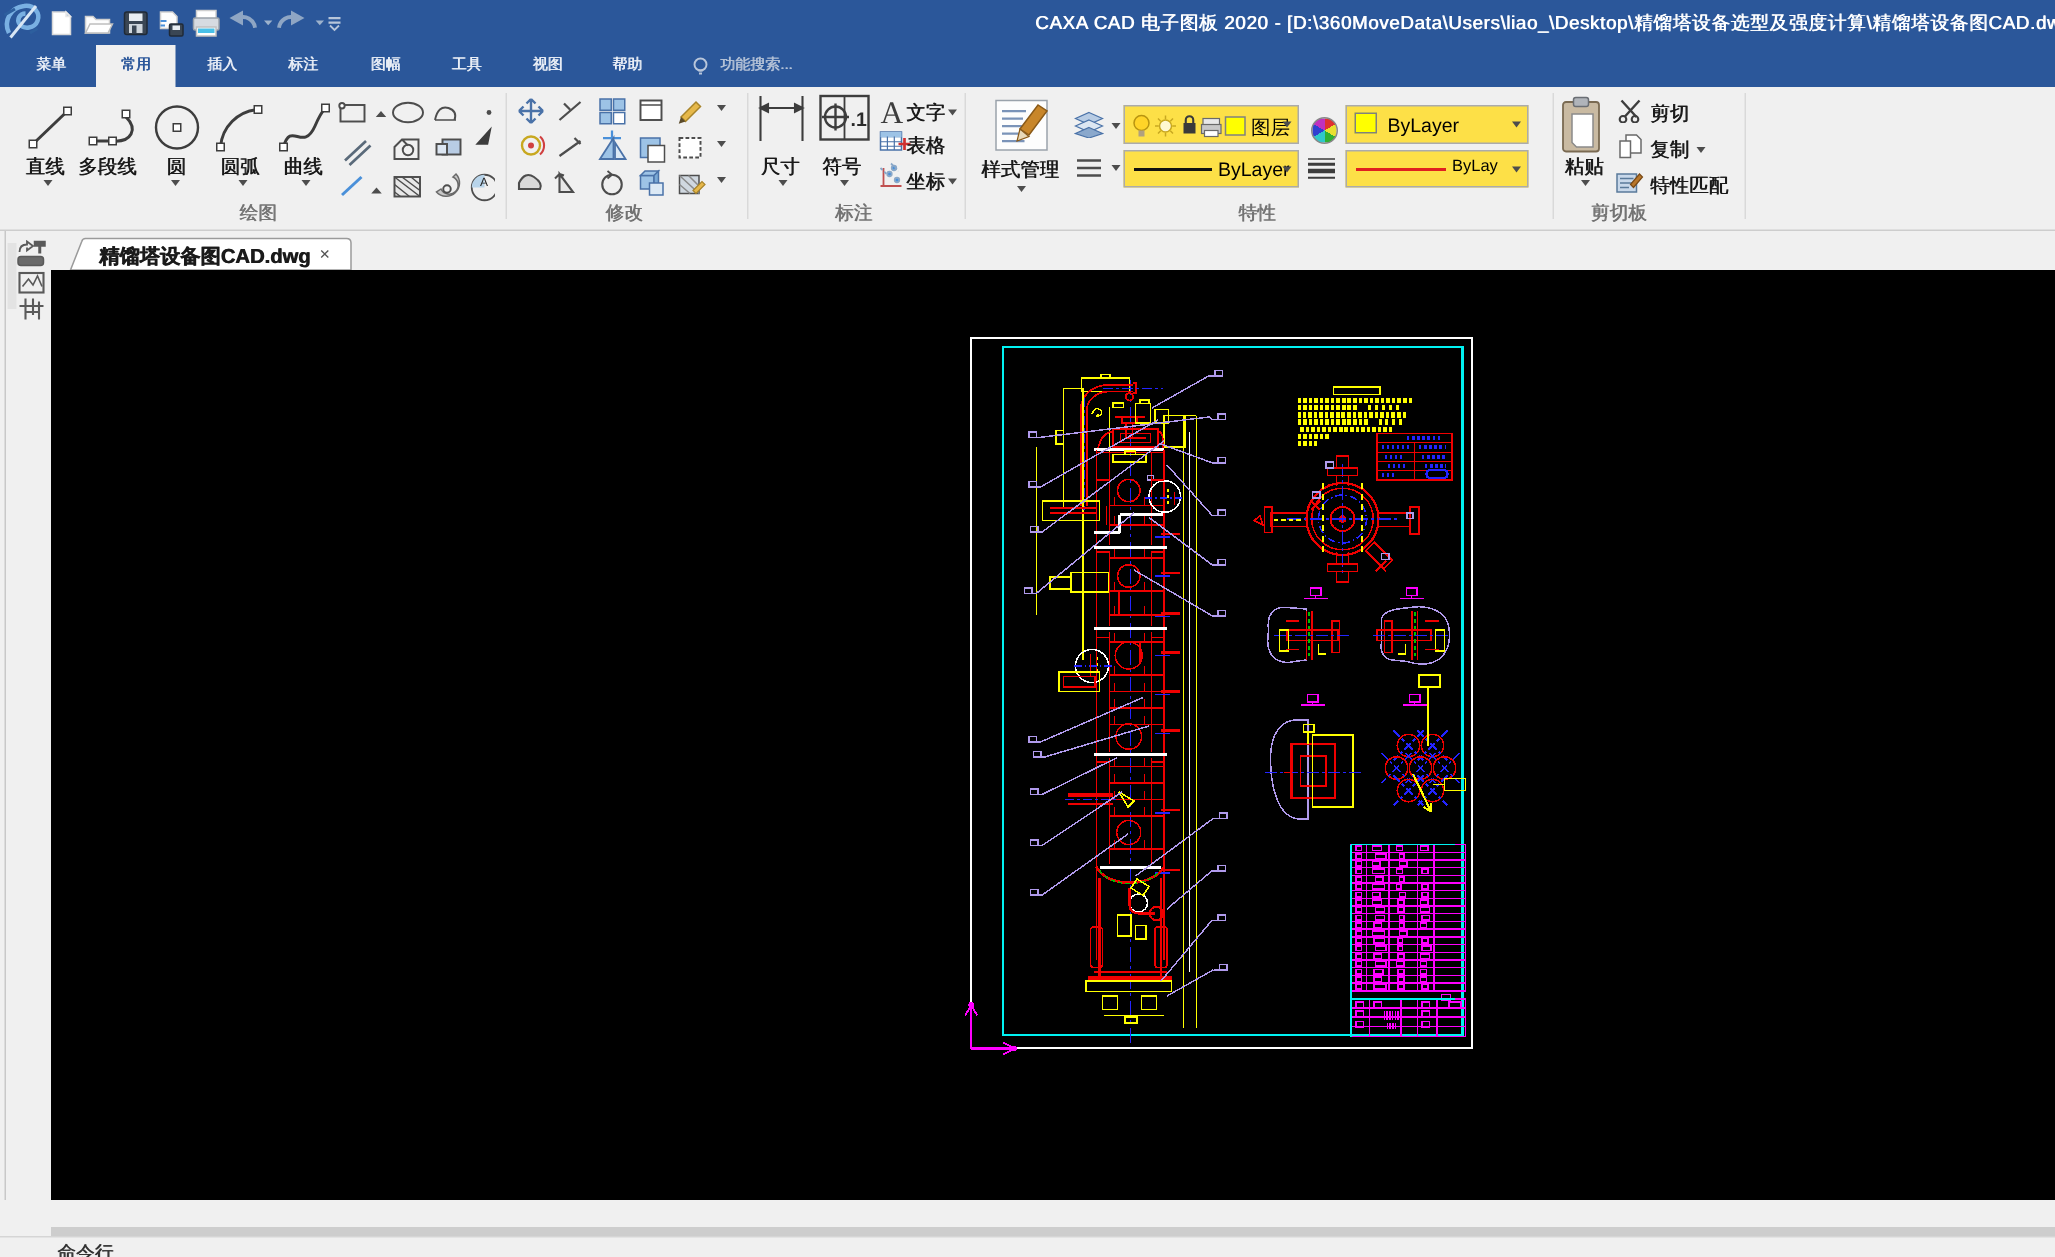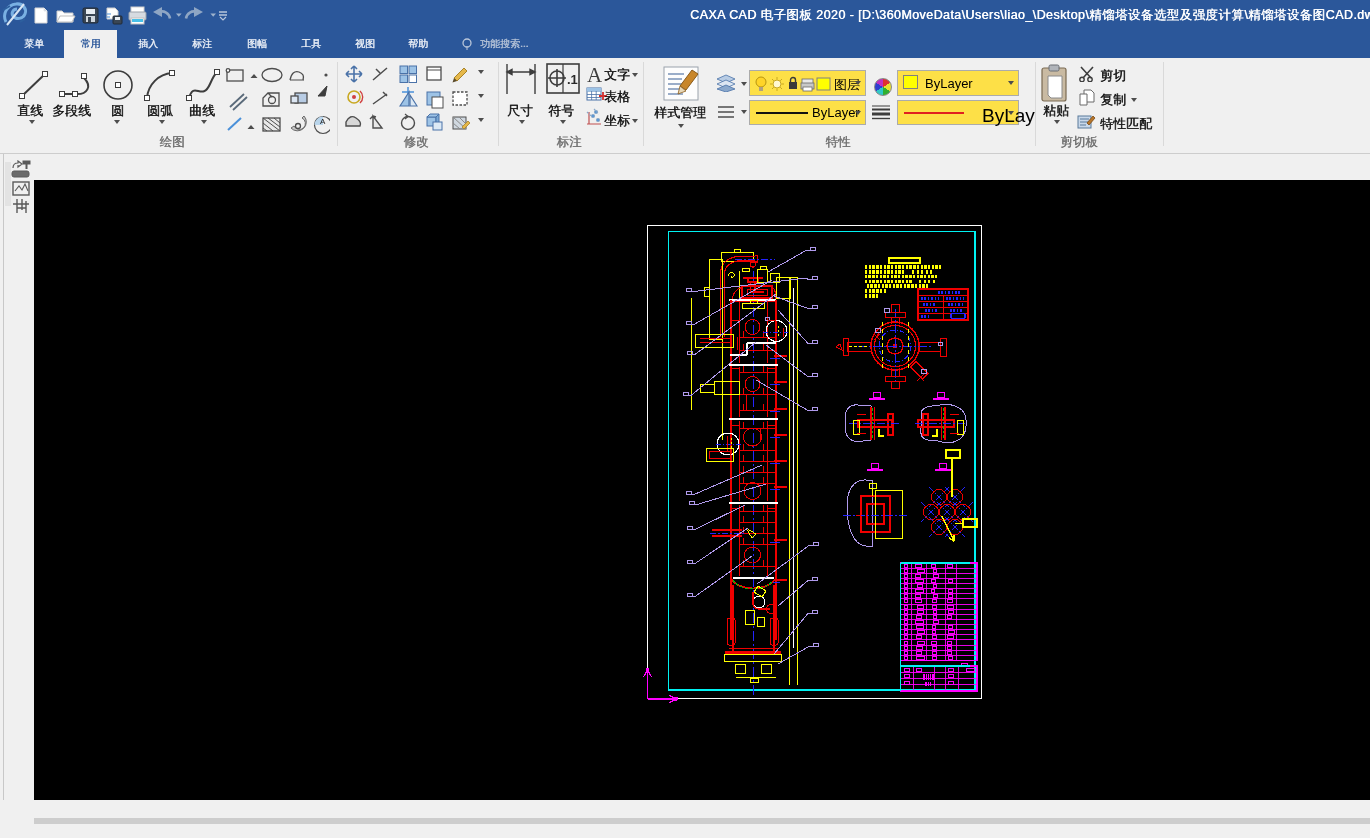--- a/index.html
+++ b/index.html
@@ -315,21 +315,21 @@
       <div class="arr"></div>
     </div>
     <svg class="abs" style="left:871px;top:46px" width="20" height="16" viewBox="0 0 20 16">
       <path d="M1,2 h18" stroke="#3d3d3d" stroke-width="1"></path>
         <path d="M1,5.5 h18" stroke="#3d3d3d" stroke-width="2"></path>
         <path d="M1,10 h18" stroke="#3d3d3d" stroke-width="3"></path>
         <path d="M1,14.5 h18" stroke="#3d3d3d" stroke-width="1.4"></path>
     </svg>
     <div class="combo" style="left:897px;top:42px;width:122px;height:25px">
       <div style="position:absolute;left:6px;top:11px;width:60px;height:2px;background:#e02020"></div>
-      <span style="position:absolute;left:84px;top:4px;font-size:19px">ByLay</span>
+      <span style="position:absolute;left:70px;top:4px;font-size:11px">ByLay</span>
       <div class="arr"></div>
     </div>
     <div class="glabel" style="left:812px;width:52px">特性</div>
     <div class="gsep" style="left:1035px"></div>
 
     <svg class="abs" style="left:1040px;top:6px" width="30" height="40" viewBox="0 0 30 40">
       <rect x="2" y="4" width="24" height="33" rx="2" fill="#c9baa2" stroke="#7a6a52" stroke-width="1.2"></rect>
       <rect x="9" y="1" width="10" height="6" rx="1.5" fill="#b0b4ba" stroke="#6a6e74"></rect>
       <path d="M8,12 h14 v22 h-11 l-3,-3 z" fill="#fff" stroke="#8a8a8a"></path>
     </svg>
@@ -350,20 +350,27 @@
     <svg class="abs" style="left:1077px;top:55px" width="19" height="17" viewBox="0 0 19 17">
       <rect x="1" y="3" width="13" height="12" fill="#c8d8ea" stroke="#5a7a9a"></rect>
       <path d="M3,6 h9 M3,9 h9 M3,12 h6" stroke="#5a7a9a" stroke-width="1"></path>
       <path d="M10,10 l6,-7 2,2 -6,7 z" fill="#b8762a" stroke="#7a4a16" stroke-width="0.8"></path>
     </svg>
     <span class="smtext" style="left:1100px;top:57px">特性匹配</span>
     <div class="glabel" style="left:1046px;width:66px">剪切板</div>
     <div class="gsep" style="left:1163px"></div>
   </div>
 
+  <div id="tabstrip">
+    <svg id="doctab" width="250" height="26" viewBox="0 0 250 26">
+      <path d="M47,26 L54.5,7 Q55,5 57,5 L231,5 Q234,5 234,8 L234,26 Z" fill="#ffffff" stroke="#9a9a9a" stroke-width="1"></path>
+    </svg>
+    <span id="doctabtext">精馏塔设备图CAD.dwg</span>
+    <span id="doctabx">×</span>
+  </div>
   <div id="leftstrip">
     <div class="vline"></div>
       <div class="bar"></div>
     <svg class="abs" style="left:11px;top:6px" width="22" height="56" viewBox="0 0 22 56">
       <g stroke="#5a5a5a" fill="none">
         <path d="M2,8 q0,-5 5,-5 l0,-2 4,3 -4,3 0,-2" stroke-width="1.2"></path>
         <rect x="12" y="1" width="7" height="3" fill="#5a5a5a"></rect>
           <path d="M15.5,4 v5" stroke-width="2"></path>
         <rect x="1" y="11" width="17" height="6" rx="2" fill="#6a6a6a"></rect>
         <rect x="2" y="22" width="16" height="13" stroke-width="1.4"></rect>
@@ -862,13 +869,16 @@
 <rect x="961" y="663" width="6" height="3.5" fill="none" stroke="#ff00ff" stroke-width="1"></rect>
 <rect x="966" y="668" width="8" height="3.5" fill="none" stroke="#ff00ff" stroke-width="1"></rect>
 <line x1="900.5" y1="563" x2="970" y2="563" stroke="#00f2f2" stroke-width="1.2"></line>
 <line x1="900.5" y1="666" x2="970" y2="666" stroke="#00f2f2" stroke-width="1.2"></line>
 <line x1="900.5" y1="563" x2="900.5" y2="691" stroke="#00f2f2" stroke-width="1.2"></line>
 </g>
       </svg>
   </div>
 
   <div id="scrollstrip"></div>
+  <div id="cmdbar">
+      <span>命令行</span>
+    </div>
 </div>
 
 </body></html>

